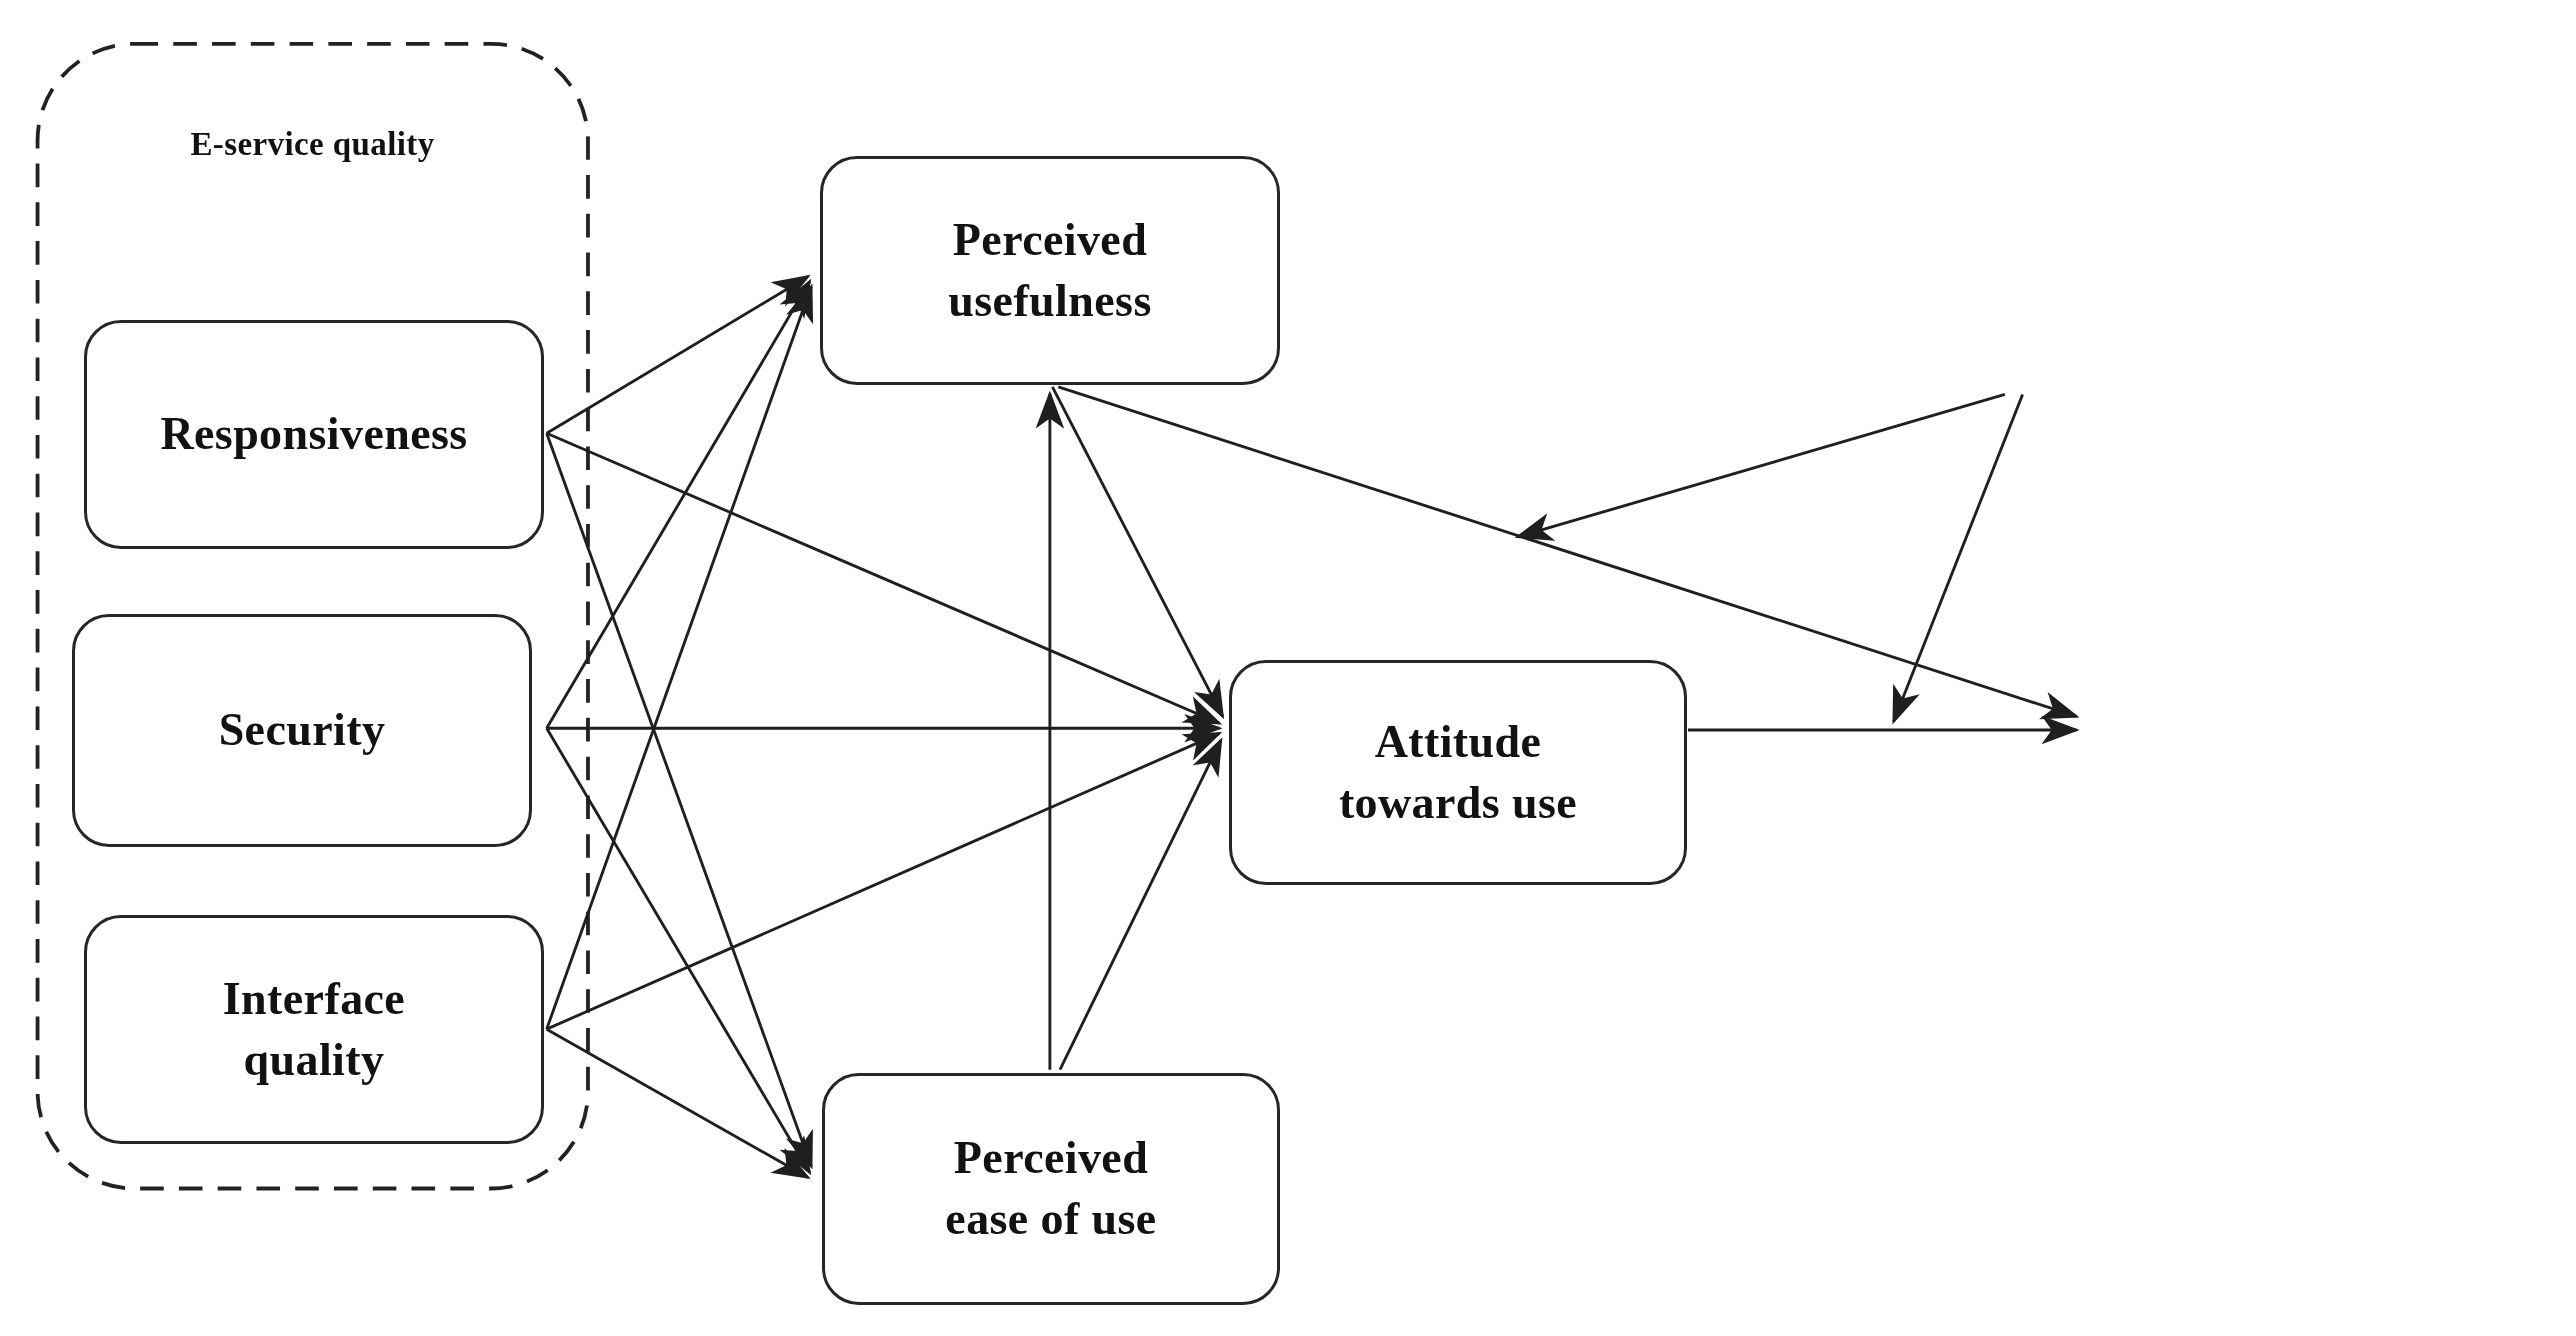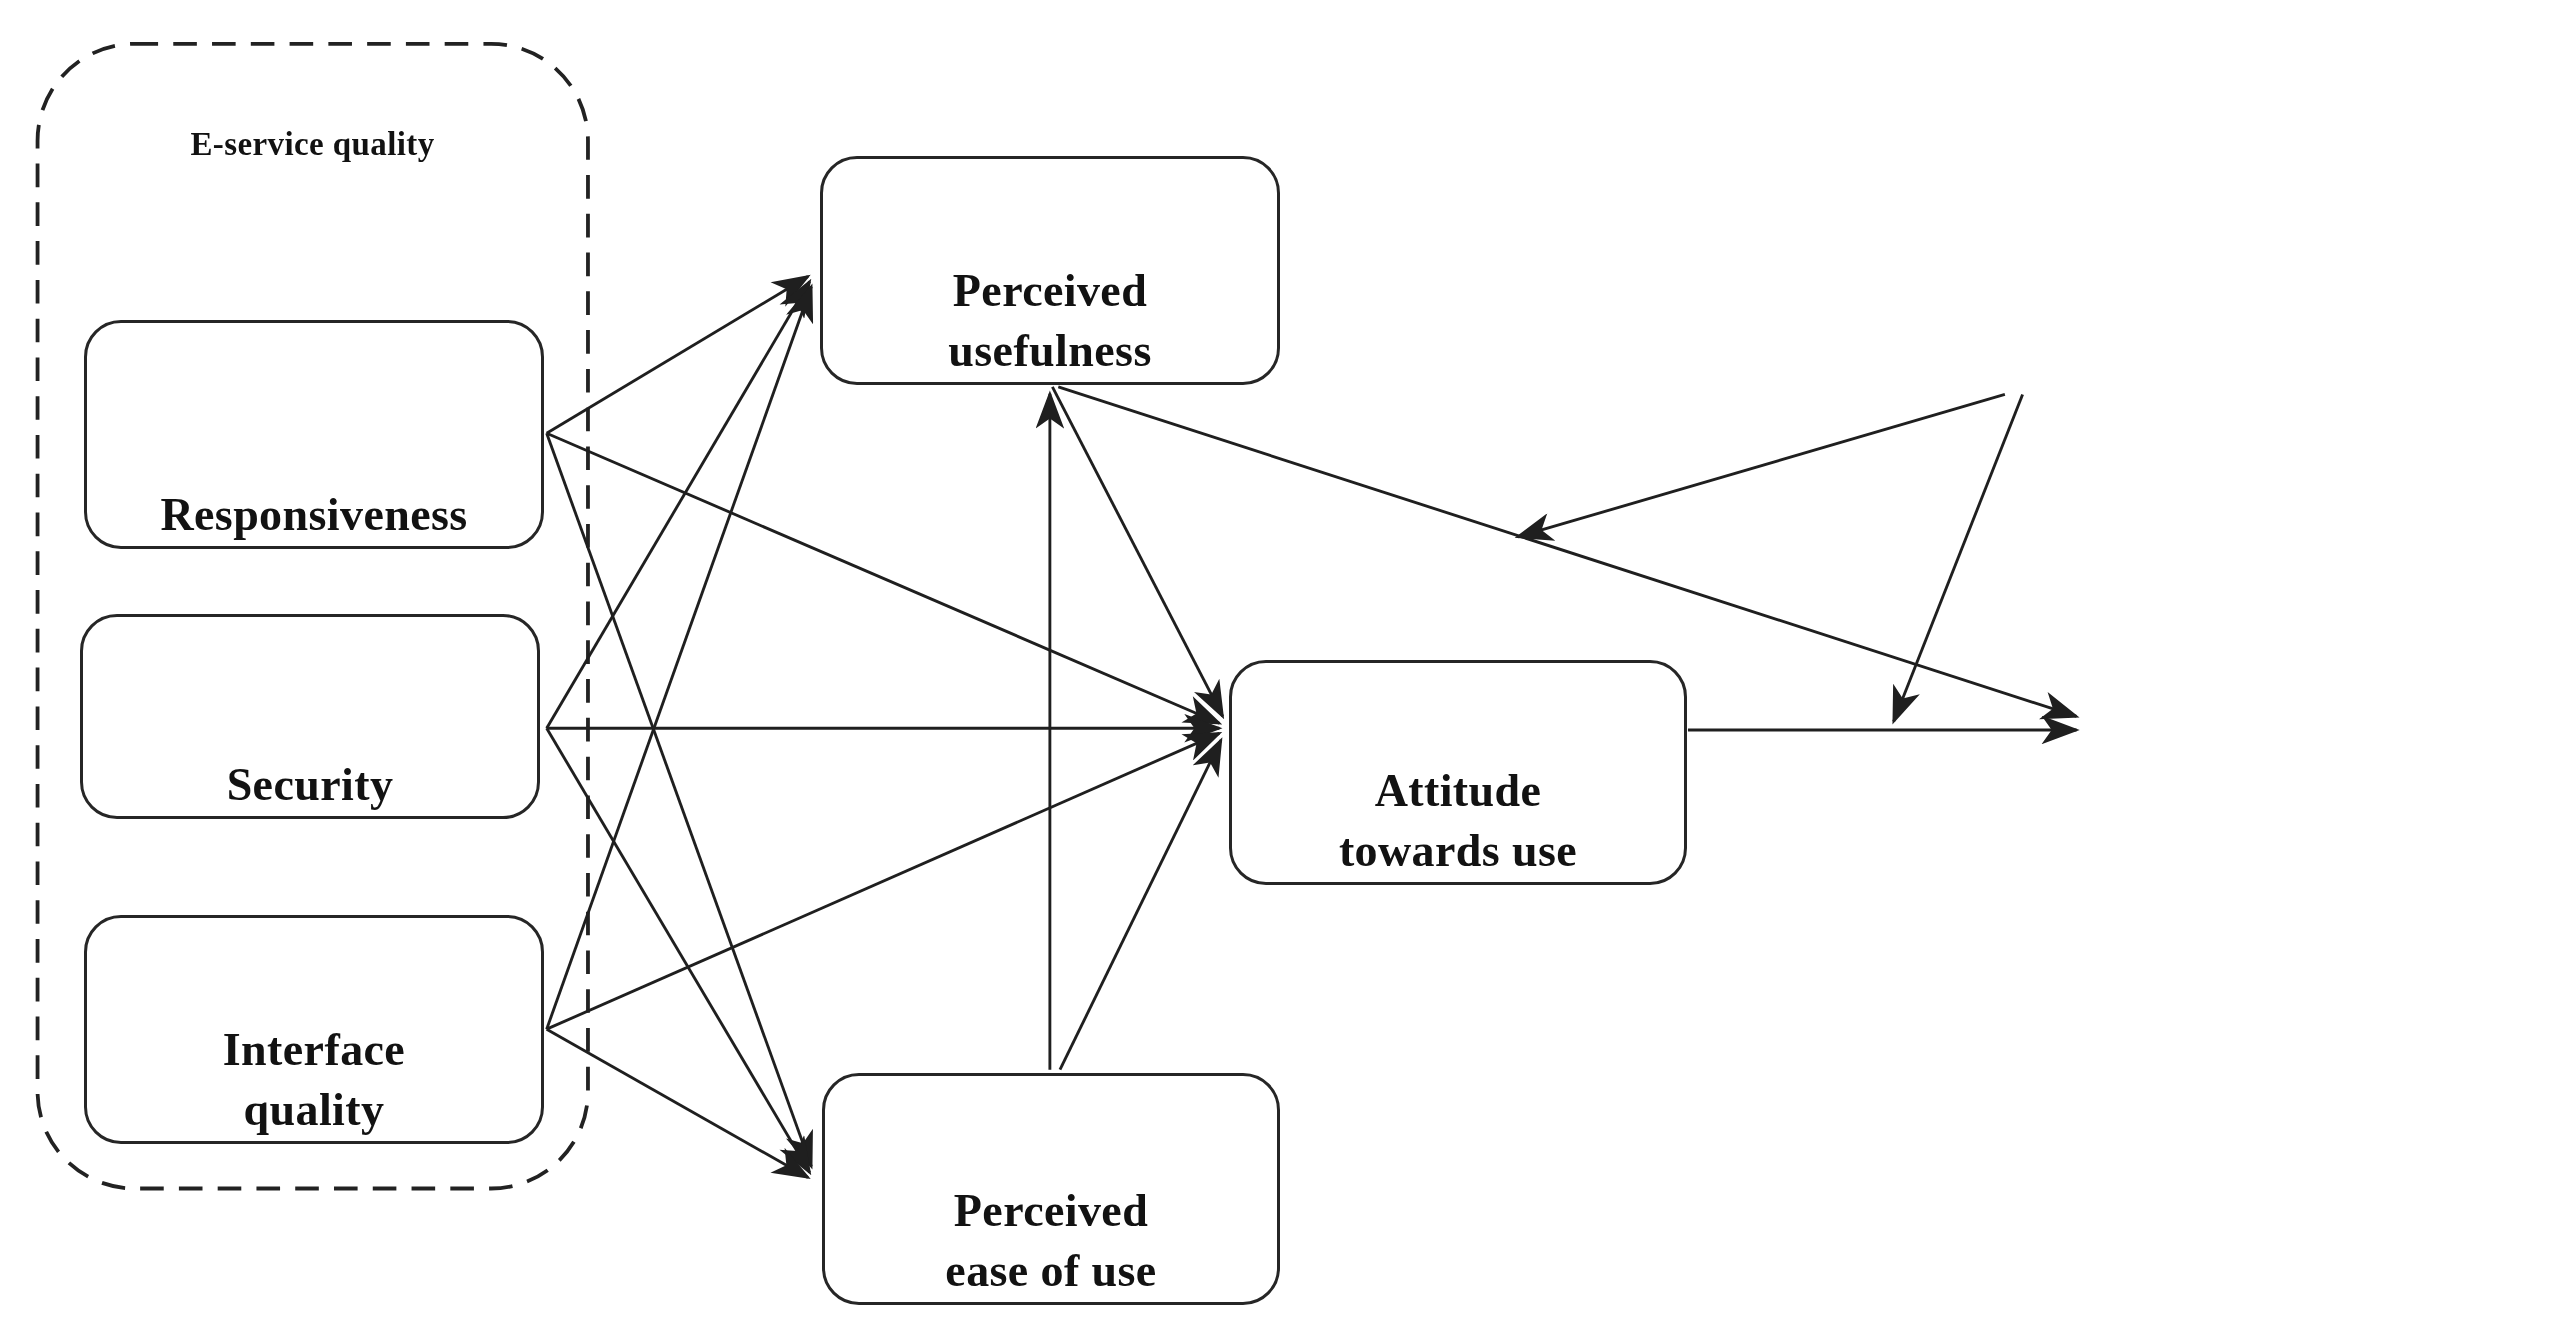--- a/index.html
+++ b/index.html
@@ -16,21 +16,21 @@
     left: 0; top: 0;
     width: 2576px; height: 1336px;
   }
   .node {
     position: absolute;
     box-sizing: border-box;
     background: #ffffff;
     border: 3.4px solid #262626;
     border-radius: 37px;
     display: flex;
-    align-items: flex-end;
+    align-items: center;
     justify-content: center;
     text-align: center;
     font-weight: bold;
     font-size: 46px;
     line-height: 1.32;
     color: #121212;
     white-space: pre-line;
     letter-spacing: 0.4px;
   }
   .group-label {
@@ -39,21 +39,21 @@
     top: 126px;
     width: 551px;
     text-align: center;
     font-weight: bold;
     font-size: 33px;
     color: #121212;
     letter-spacing: 0.4px;
   }
   
   #node-responsiveness      { left: 84px;  top: 320px;  width: 460px; height: 229px; }
-  #node-security            { left: 80px;  top: 614px;  width: 460px; height: 205px; }
+  #node-security            { left: 72px;  top: 614px;  width: 460px; height: 233px; }
   #node-interface-quality   { left: 84px;  top: 915px; width: 460px; height: 229px; }
   #node-perceived-usefulness{ left: 820px;  top: 156px;  width: 460px; height: 229px; }
   #node-perceived-ease      { left: 822px;  top: 1073px; width: 458px; height: 232px; }
   #node-attitude            { left: 1229px; top: 614px;  width: 458px; height: 225px; margin-top: 46px; }
   #node-time-consciousness  { left: 1801px; top: 157px;  width: 455px; height: 236px; }
   #node-intention           { left: 2086px; top: 621px;  width: 454px; height: 228px; }
   .edge { stroke: #1f1f1f; stroke-width: 3.4; fill: none; }
   .group-outline { fill: none; stroke: #222222; stroke-width: 4.5; }
 </style>
 </head>

